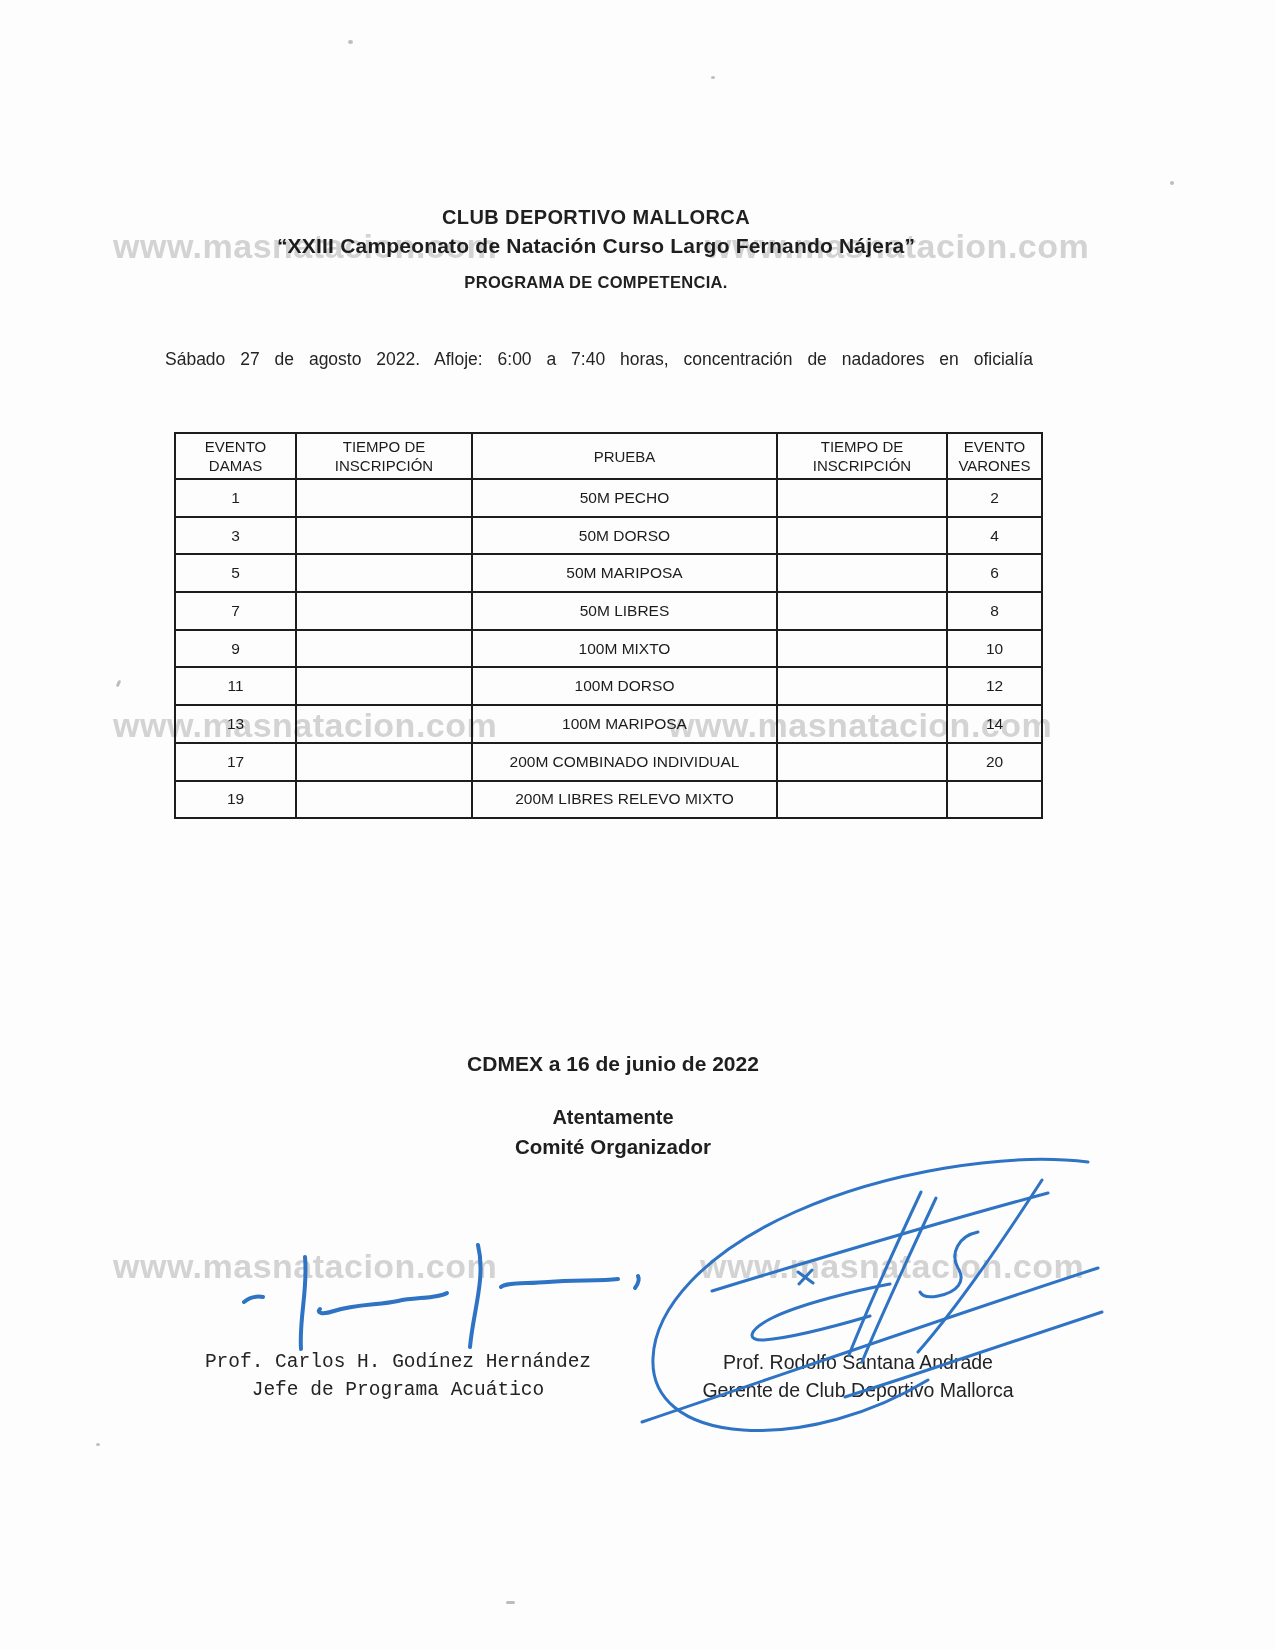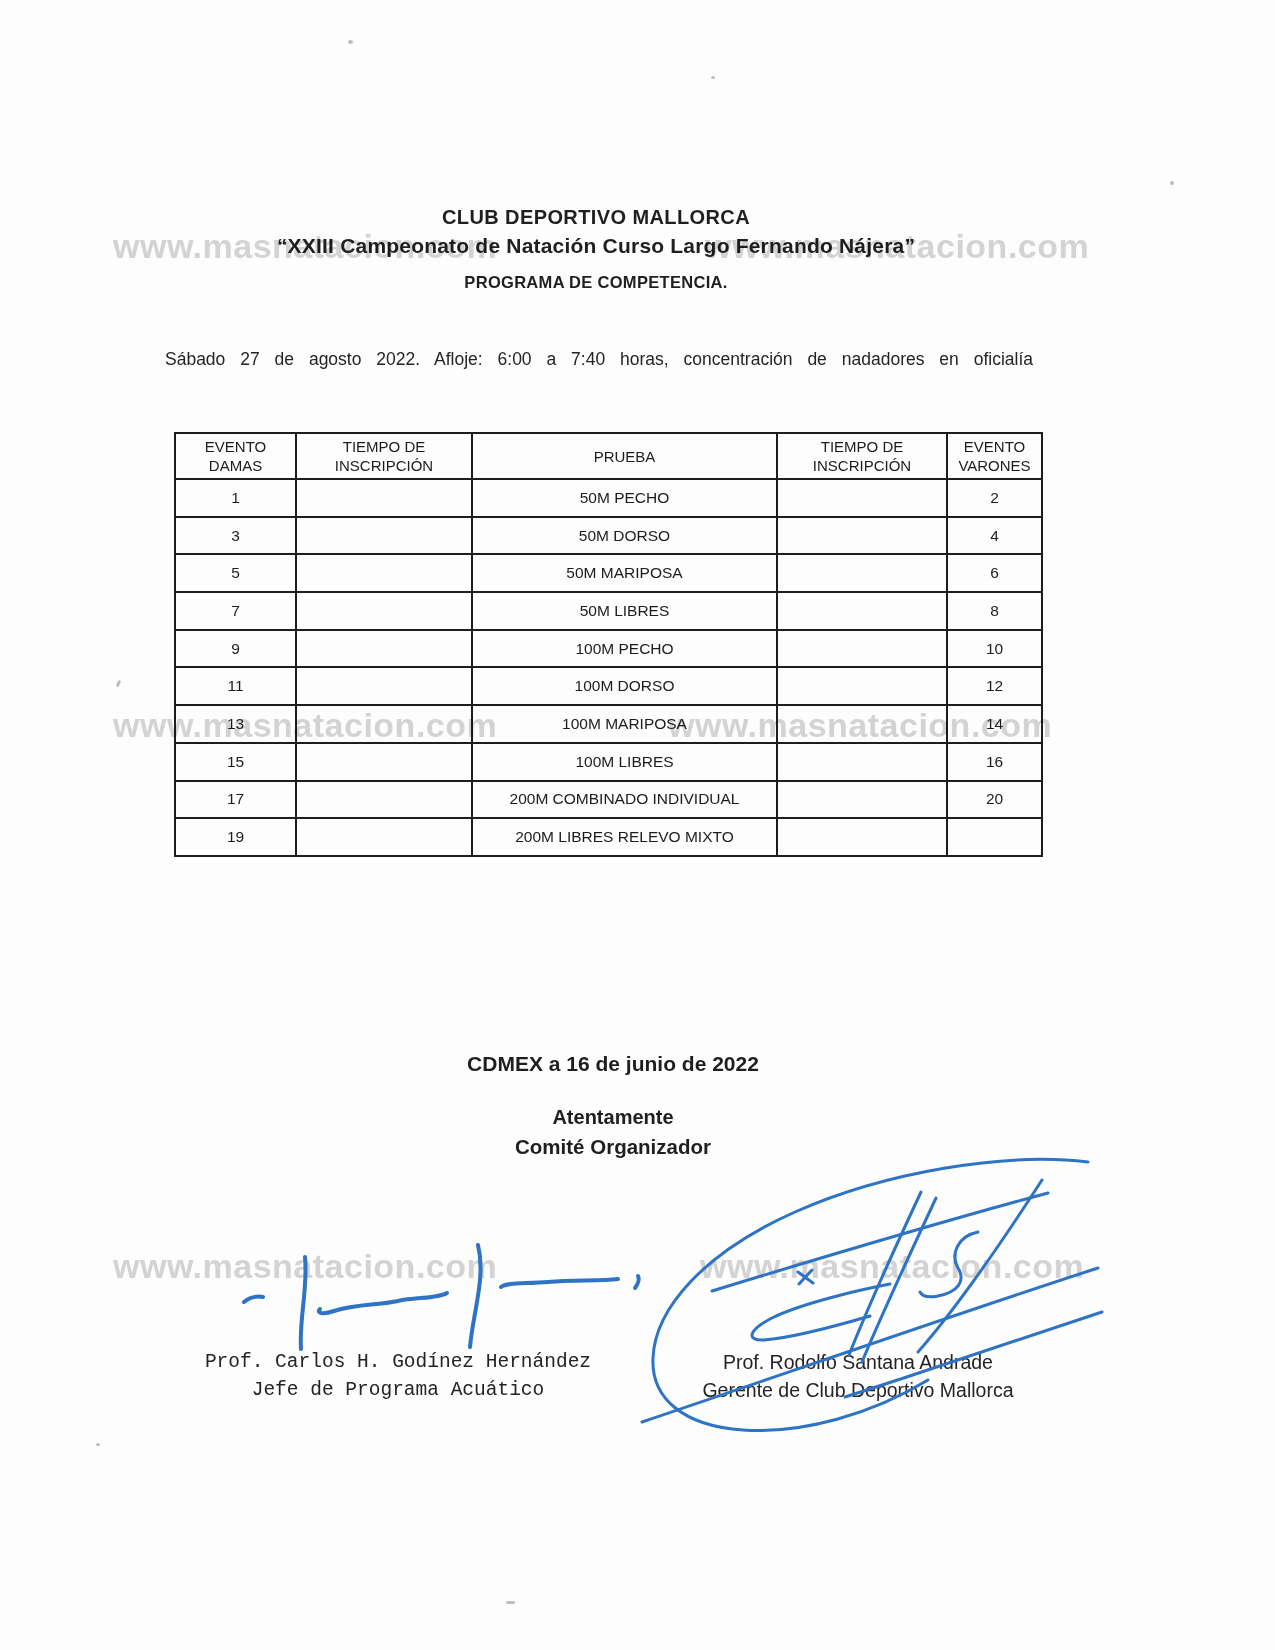--- a/index.html
+++ b/index.html
@@ -138,48 +138,41 @@
           <td>7</td>
           <td></td>
           <td>50M LIBRES</td>
           <td></td>
           <td>8</td>
         </tr>
 
         <tr>
           <td>9</td>
           <td></td>
-          <td>100M PECHO</td>
+          <td>100M MIXTO</td>
           <td></td>
           <td>10</td>
         </tr>
 
         <tr>
           <td>11</td>
           <td></td>
           <td>100M DORSO</td>
           <td></td>
           <td>12</td>
         </tr>
 
         <tr>
           <td>13</td>
           <td></td>
           <td>100M MARIPOSA</td>
           <td></td>
           <td>14</td>
         </tr>
 
-        <tr>
-          <td>15</td>
-          <td></td>
-          <td>100M LIBRES</td>
-          <td></td>
-          <td>16</td>
-        </tr>
 
         <tr>
           <td>17</td>
           <td></td>
           <td>200M COMBINADO INDIVIDUAL</td>
           <td></td>
           <td>20</td>
         </tr>
 
         <tr>

